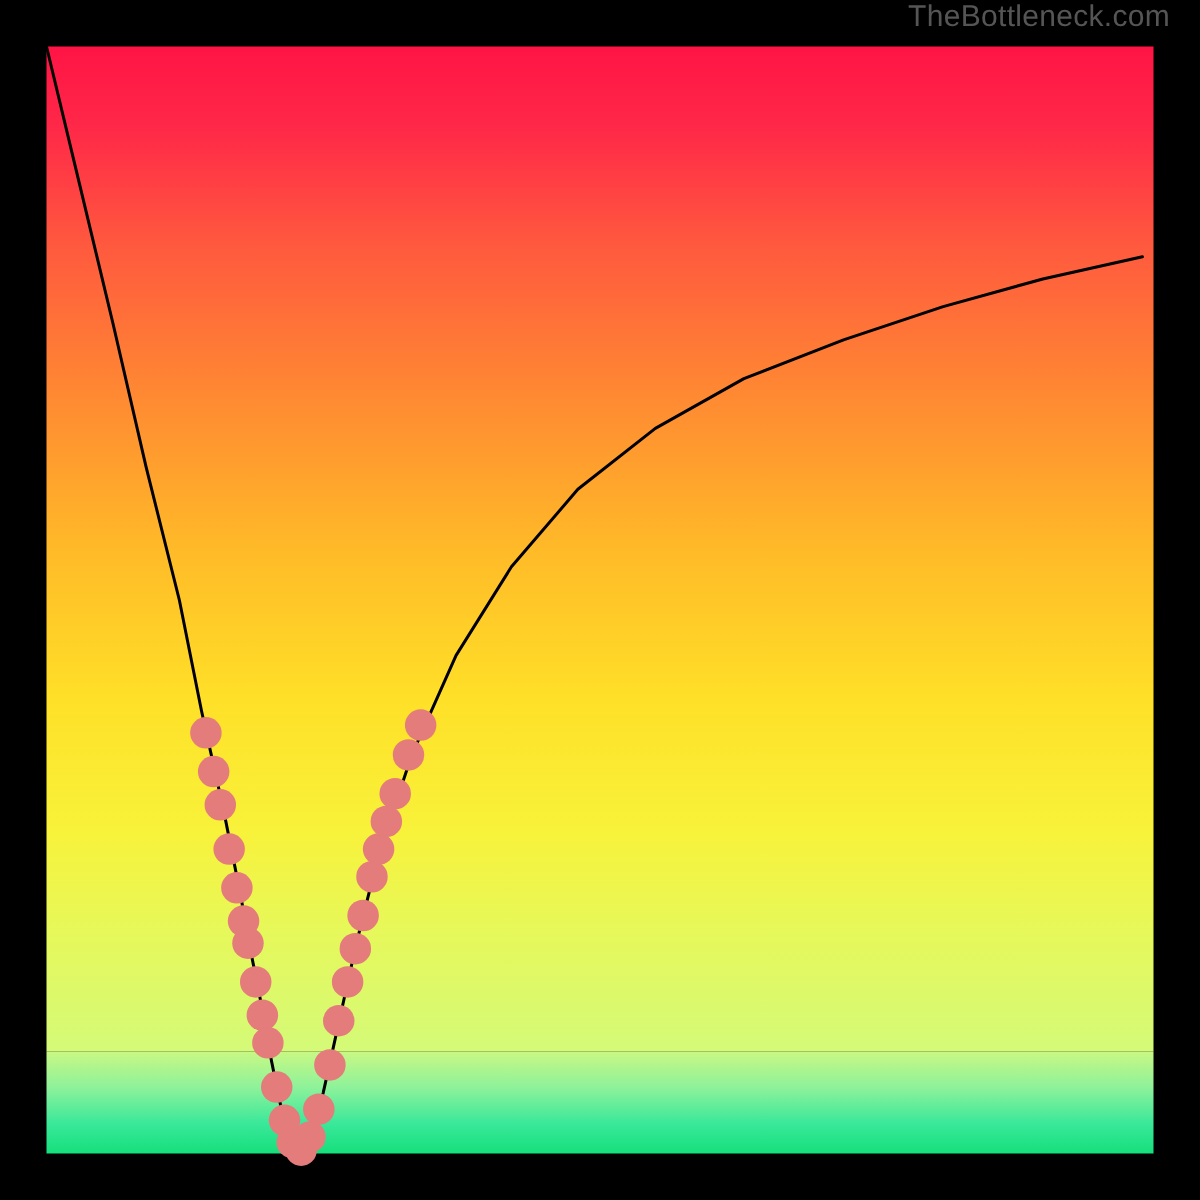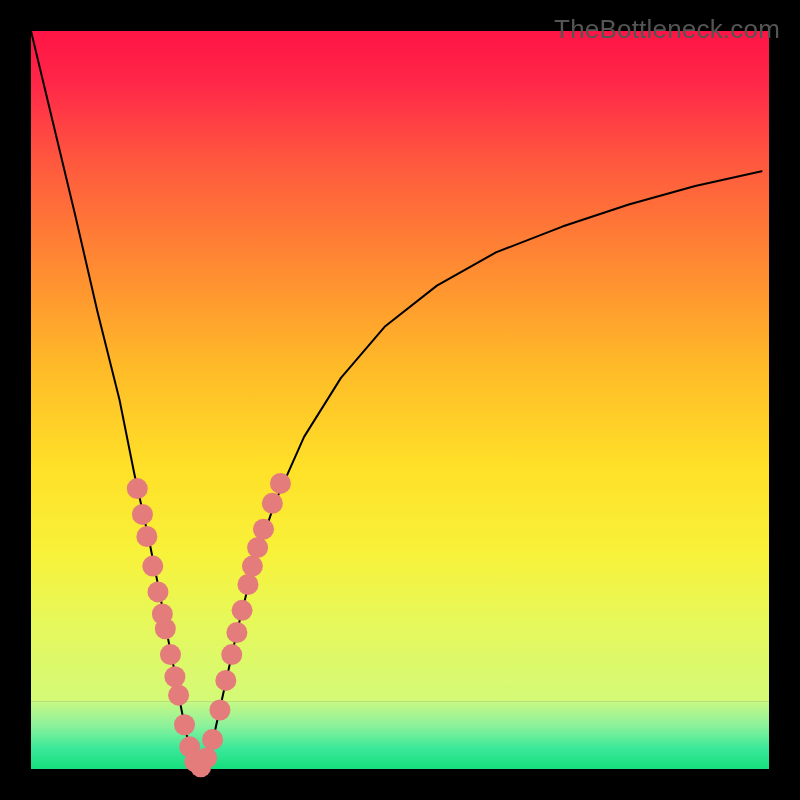--- a/index.html
+++ b/index.html
@@ -18,25 +18,24 @@
   svg.chart {
     position: absolute;
     top: 0;
     left: 0;
   }
   .watermark {
     position: absolute;
     top: 0;
     right: 20px;
     font-family: Arial, Helvetica, sans-serif;
-    font-size: 26px;
+    font-size: 20px;
     color: #555;
     font-weight: 400;
     letter-spacing: 0.2px;
-    margin-top: 14px;
   }
 </style>
 </head>
 <body>
 <div class="wrapper">
 
 <svg class="chart" width="800" height="800" viewBox="0 0 800 800">
   <defs>
     <linearGradient id="bg-grad" x1="0" y1="0" x2="0" y2="1">
       <stop offset="0%" stop-color="#ff1445"></stop>

